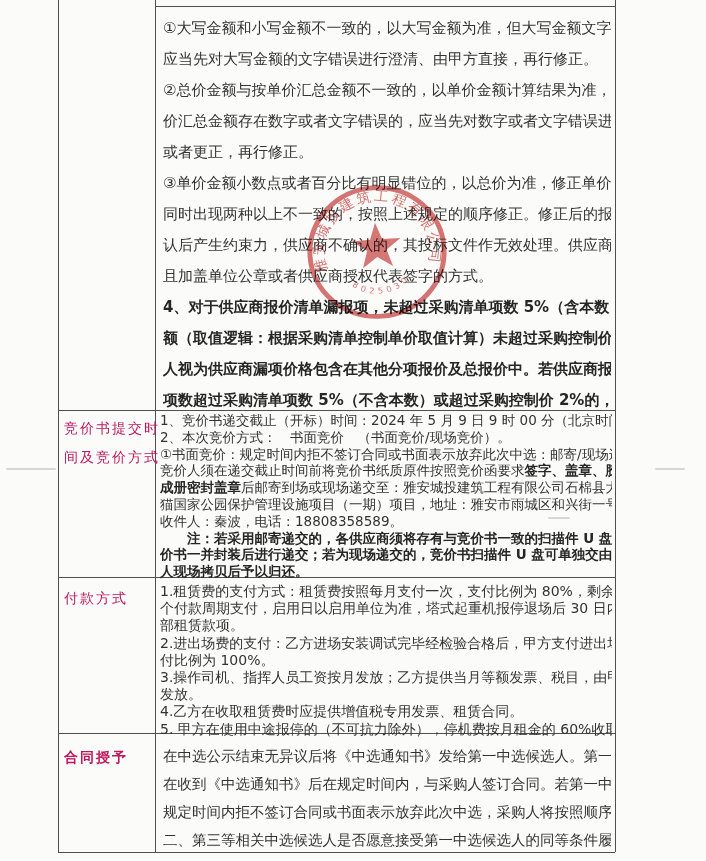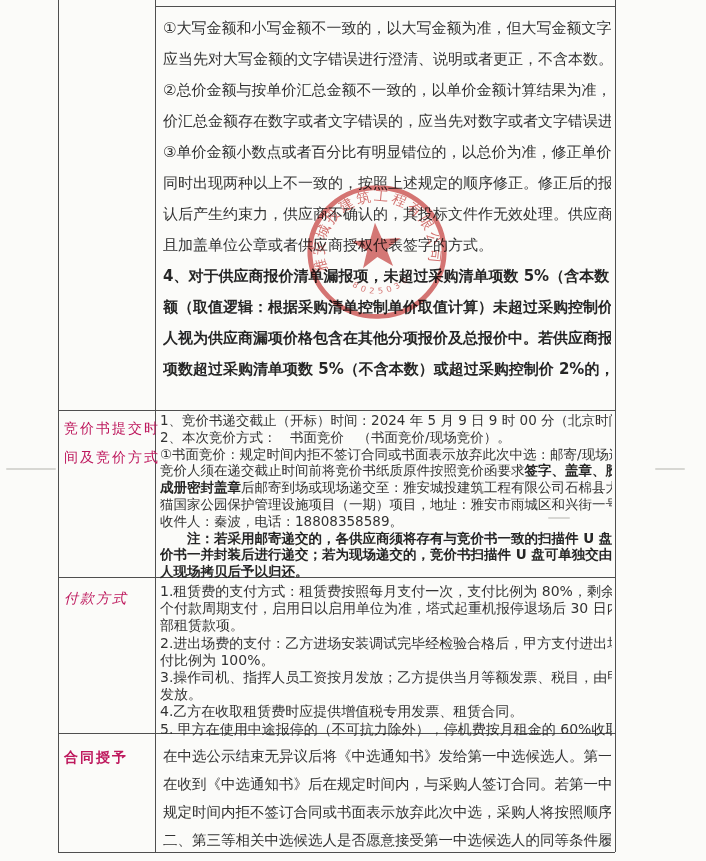--- a/index.html
+++ b/index.html
@@ -43,23 +43,24 @@
   <div class="vline" style="left:155px;top:0;height:852px;"></div>
   <div class="vline" style="left:615px;top:0;height:852px;"></div>
   <div class="hline" style="left:155px;top:6px;width:460px;"></div>
   <div class="hline" style="left:58px;top:410px;width:557px;"></div>
   <div class="hline" style="left:58px;top:577px;width:557px;"></div>
   <div class="hline" style="left:58px;top:733px;width:557px;"></div>
   <div class="hline" style="left:58px;top:852px;width:557px;"></div>
 
   <div class="cell row1-content">
       <div class="tline"><span>①大写金额和小写金额不一致的，以大写金额为准，但大写金额文字存在错误的，</span></div>
-      <div class="tline"><span>应当先对大写金额的文字错误进行澄清、说明或者更正，不含本数。</span></div>
+      <div class="tline"><span>应当先对大写金额的文字错误进行澄清、由甲方直接，再行修正。</span></div>
       <div class="tline"><span>②总价金额与按单价汇总金额不一致的，以单价金额计算结果为准，但单价或者单</span></div>
       <div class="tline"><span>价汇总金额存在数字或者文字错误的，应当先对数字或者文字错误进行澄清、说明</span></div>
+      <div class="tline"><span>或者更正，再行修正。</span></div>
       <div class="tline"><span>③单价金额小数点或者百分比有明显错位的，以总价为准，修正单价。</span></div>
       <div class="tline"><span>同时出现两种以上不一致的，按照上述规定的顺序修正。修正后的报价经供应商确</span></div>
       <div class="tline"><span>认后产生约束力，供应商不确认的，其投标文件作无效处理。供应商确认采取书面</span></div>
       <div class="tline"><span>且加盖单位公章或者供应商授权代表签字的方式。</span></div>
       <div class="tline"><span class="b">4、对于供应商报价清单漏报项，未超过采购清单项数 5%（含本数）且缺项累计金</span></div>
       <div class="tline"><span class="b">额（取值逻辑：根据采购清单控制单价取值计算）未超过采购控制价 2%的，采购</span></div>
       <div class="tline"><span class="b">人视为供应商漏项价格包含在其他分项报价及总报价中。若供应商报价清单漏报</span></div>
       <div class="tline"><span class="b">项数超过采购清单项数 5%（不含本数）或超过采购控制价 2%的，其竞价文件无效。</span></div>
     </div>
 
@@ -73,21 +74,21 @@
       <div class="tline"><span>①书面竞价：规定时间内拒不签订合同或书面表示放弃此次中选：</span><span class="u">邮寄/现场递交</span></div>
       <div class="tline"><span>竞价人须在递交截止时间前将竞价书纸质原件按照竞价函要求</span><span class="b">签字、盖章、胶装</span></div>
       <div class="tline"><span class="b">成册密封盖章</span><span>后邮寄到场或现场递交至：雅安城投建筑工程有限公司石棉县大熊</span></div>
       <div class="tline"><span>猫国家公园保护管理设施项目（一期）项目，地址：</span><span class="u">雅安市雨城区和兴街一号</span></div>
       <div class="tline"><span>收件人：</span><span class="u">秦波</span><span>，电话：</span><span class="u">18808358589</span><span>。</span></div>
       <div class="tline"><span class="b">　　注：若采用邮寄递交的，各供应商须将存有与竞价书一致的扫描件 U 盘与竞</span></div>
       <div class="tline"><span class="b">价书一并封装后进行递交；若为现场递交的，竞价书扫描件 U 盘可单独交由采购</span></div>
       <div class="tline"><span class="b">人现场拷贝后予以归还。</span></div>
     </div>
 
-  <div class="label" style="left:64px;top:584px;font-style:italic;">
+  <div class="label" style="left:64px;top:584px;">
     <div>付款方式</div>
   </div>
   <div class="cell row3-content">
       <div class="tline"><span>1.租赁费的支付方式：租赁费按照每月支付一次，支付比例为 80%，剩余 20%下一</span></div>
       <div class="tline"><span>个付款周期支付，启用日以启用单位为准，塔式起重机报停退场后 30 日内结清全</span></div>
       <div class="tline"><span>部租赁款项。</span></div>
       <div class="tline"><span>2.进出场费的支付：乙方进场安装调试完毕经检验合格后，甲方支付进出场费，支</span></div>
       <div class="tline"><span>付比例为 100%。</span></div>
       <div class="tline"><span>3.操作司机、指挥人员工资按月发放；乙方提供当月等额发票、税目，由甲方直接</span></div>
       <div class="tline"><span>发放。</span></div>

